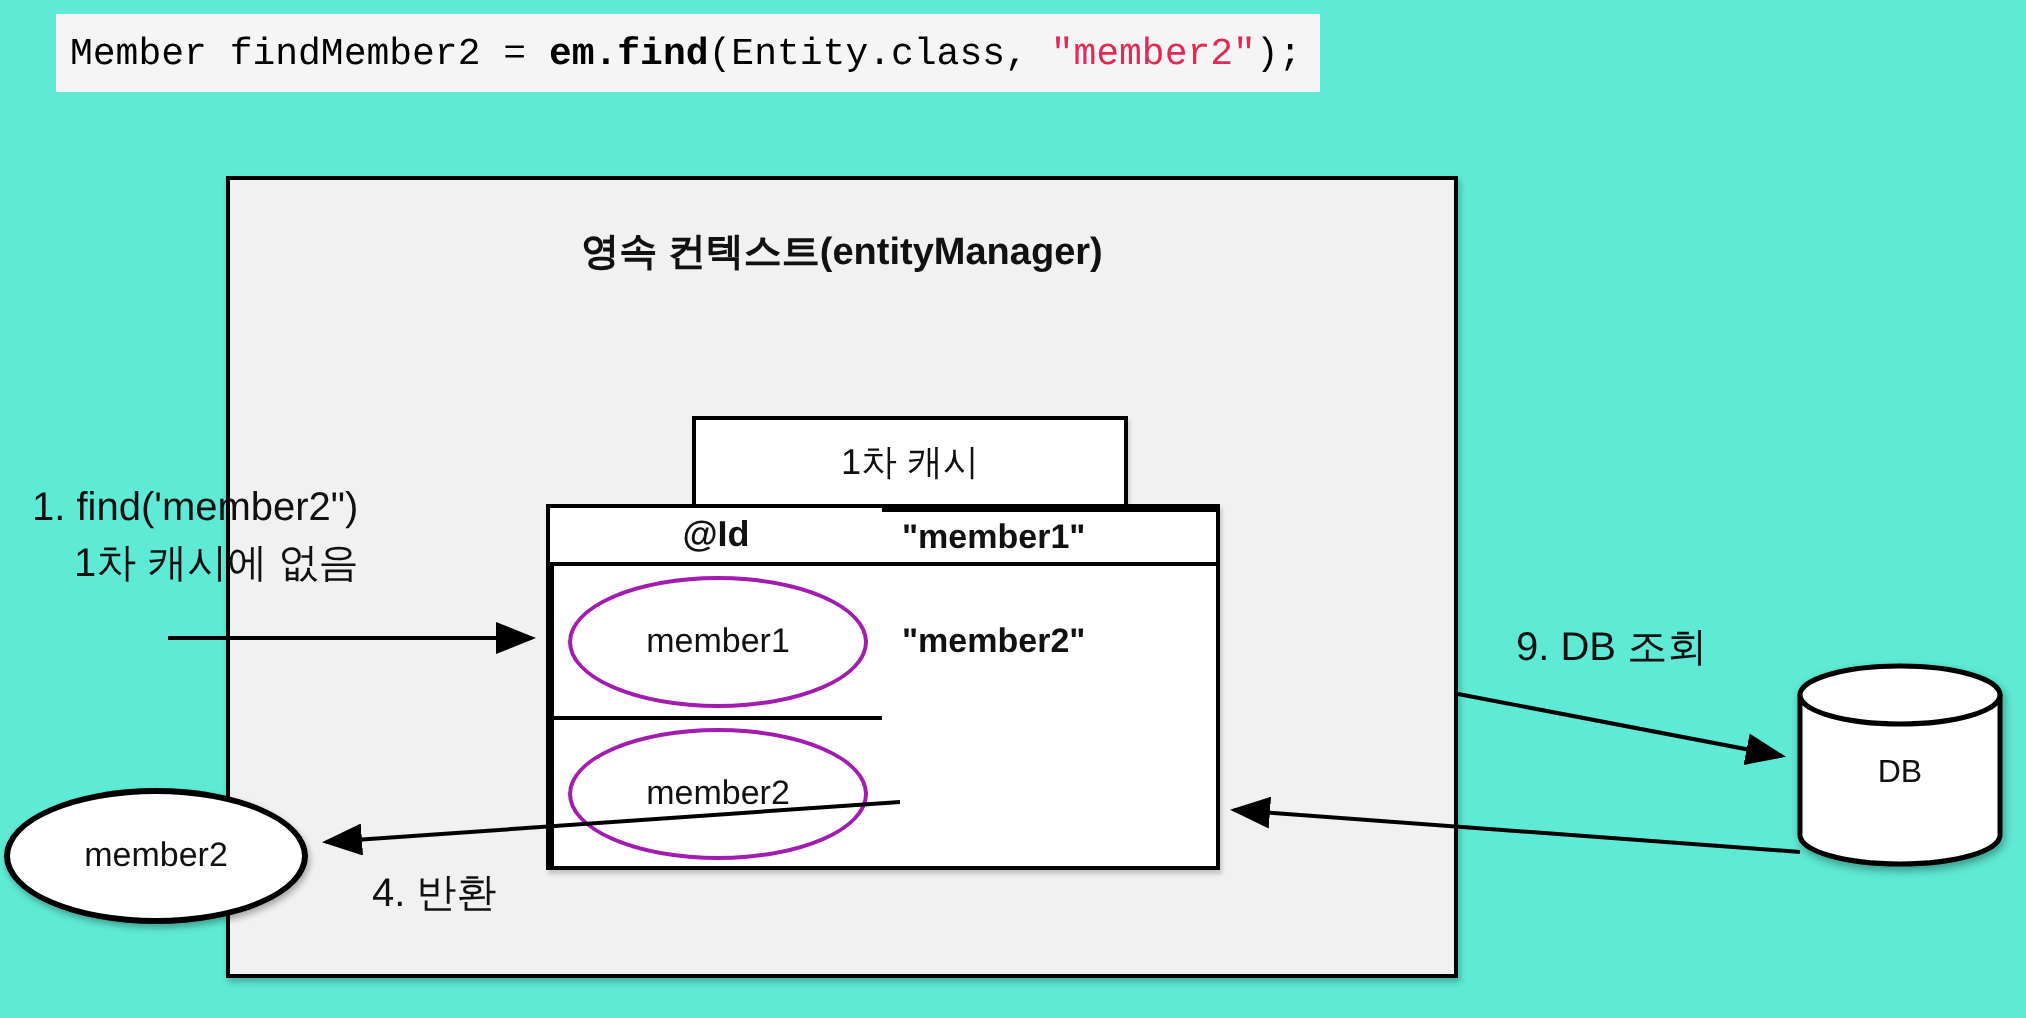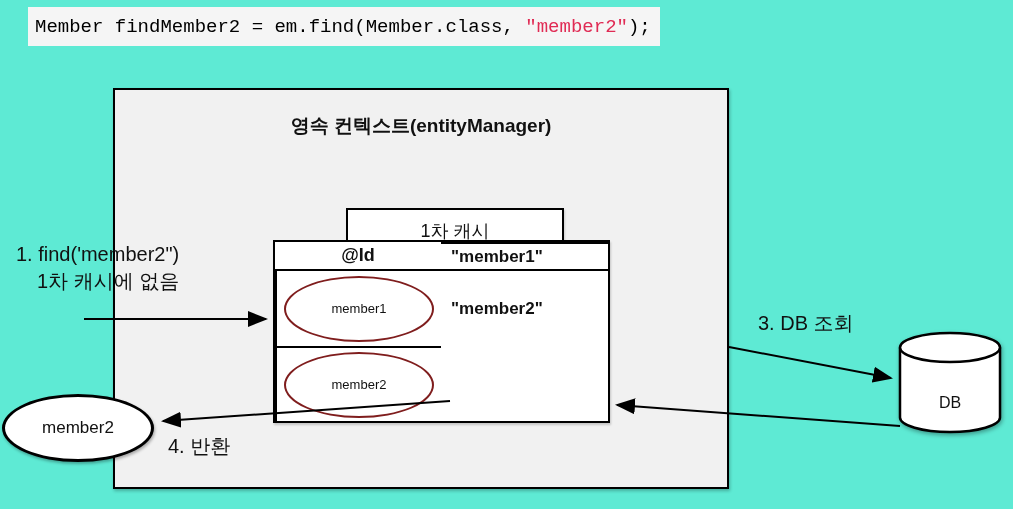--- a/index.html
+++ b/index.html
@@ -11,21 +11,21 @@
   }
   
   .code-line {
     position:absolute; left:28px; top:7px; height:39px;
     display:flex; align-items:center;
     padding:0 9px 0 7px;
     background:#f5f5f5;
     font-family:"Liberation Mono","DejaVu Sans Mono",monospace;
     font-size:19px; white-space:pre; color:#000;
   }
-  .code-line .bold { font-weight:normal; }
+  .code-line .bold { font-weight:bold; }
   .code-line .str { color:#e02b54; }
   
   .pc-box {
     position:absolute; left:113px; top:88px; width:616px; height:401px;
     background:#f1f1f1; border:2px solid #000; box-sizing:border-box;
     box-shadow:1px 2px 3px rgba(0,0,0,0.25);
     z-index:1;
   }
   .pc-title {
     position:absolute; left:113px; top:113px; width:616px;
@@ -34,67 +34,67 @@
   
   .cache-box {
     position:absolute; left:346px; top:208px; width:218px; height:46px;
     background:#ffffff; border:2px solid #000; box-sizing:border-box;
     display:flex; align-items:center; justify-content:center;
     font-size:18px; z-index:2;
     box-shadow:1px 2px 2px rgba(0,0,0,0.15);
   }
   
   .tbl {
-    position:absolute; left:273px; top:240px; width:337px; height:183px;
+    position:absolute; left:273px; top:252px; width:337px; height:183px;
     background:#ffffff; border:2px solid #000; box-sizing:border-box;
     display:grid; grid-template-columns:166px 1fr; grid-template-rows:27px 77px 1fr;
     z-index:3;
     box-shadow:1px 2px 2px rgba(0,0,0,0.18);
   }
   .tbl .cell { box-sizing:border-box; }
   .tbl .col2 { border-left:2px solid #000; }
   .tbl .r2, .tbl .r3 { border-top:2px solid #000; }
   .tbl .hdr {
     display:flex; align-items:center; justify-content:center;
     font-weight:bold; font-size:18px;
   }
   .tbl .idcell {
     display:flex; align-items:center; padding-left:10px;
     font-weight:bold; font-size:17px;
   }
   .tbl .entcell { display:flex; align-items:center; justify-content:center; }
   
   .ellipse {
-    width:146px; height:62px; border:2px solid #7f1d1d; border-radius:50%;
+    width:146px; height:62px; border:2px solid #a21caf; border-radius:50%;
     background:#fff; display:flex; align-items:center; justify-content:center;
-    font-size:13px; box-sizing:content-box;
+    font-size:17px; box-sizing:content-box;
   }
   .ext-ellipse {
     position:absolute; left:2px; top:394px;
     width:146px; height:62px; border:3px solid #000; border-radius:50%;
     background:#fff; display:flex; align-items:center; justify-content:center;
     font-size:17px; z-index:4;
     box-shadow:1px 2px 3px rgba(0,0,0,0.3);
   }
   
   .shapes { position:absolute; left:0; top:0; z-index:5; pointer-events:none; }
   
   .lbl { position:absolute; z-index:6; font-size:20px; white-space:nowrap; }
   .db-label {
-    position:absolute; left:900px; top:394px; width:100px; text-align:center;
+    position:absolute; left:900px; top:378px; width:100px; text-align:center;
     font-size:16px; z-index:6;
   }
 </style>
 </head>
 <body>
 
 <div class="canvas">
 
   <div class="code-line">
-    <span>Member findMember2 = </span><span class="bold">em.find</span><span>(Member.class, </span><span class="str">"member2"</span><span>);</span>
+    <span>Member findMember2 = </span><span class="bold">em.find</span><span>(Entity.class, </span><span class="str">"member2"</span><span>);</span>
   </div>
 
   <div class="pc-box"></div>
   <div class="pc-title">영속 컨텍스트(entityManager)</div>
 
   <div class="cache-box">
     <span>1차 캐시</span>
   </div>
 
   <div class="tbl">
@@ -136,20 +136,20 @@
     <line x1="729" y1="347" x2="891" y2="378" stroke="#000" stroke-width="2" marker-end="url(#arrow)"></line>
 
     <line x1="900" y1="426" x2="617" y2="405" stroke="#000" stroke-width="2" marker-end="url(#arrow)"></line>
 
     <line x1="450" y1="401" x2="163" y2="421" stroke="#000" stroke-width="2" marker-end="url(#arrow)"></line>
   </svg>
 
   <div class="lbl" style="left:16px; top:243px;">1. find('member2")</div>
   <div class="lbl" style="left:37px; top:268px;text-align:right;">1차 캐시에 없음</div>
 
-  <div class="lbl" style="left:758px; top:310px;">3. DB 조회</div>
+  <div class="lbl" style="left:758px; top:310px;">9. DB 조회</div>
 
 
-  <div class="lbl" style="left:168px; top:433px;text-align:center;">4. 반환</div>
+  <div class="lbl" style="left:186px; top:433px;text-align:center;">4. 반환</div>
 
   <div class="db-label">DB</div>
 
 </div>
 
 </body></html>

